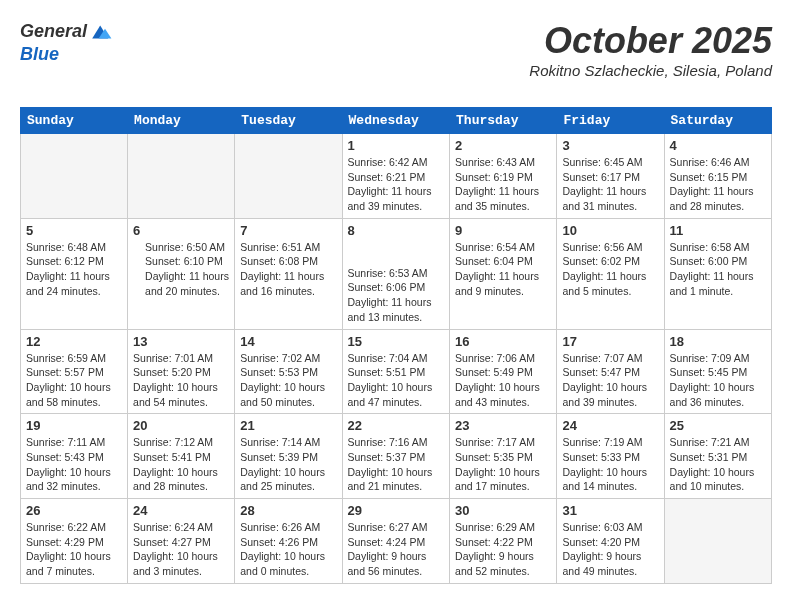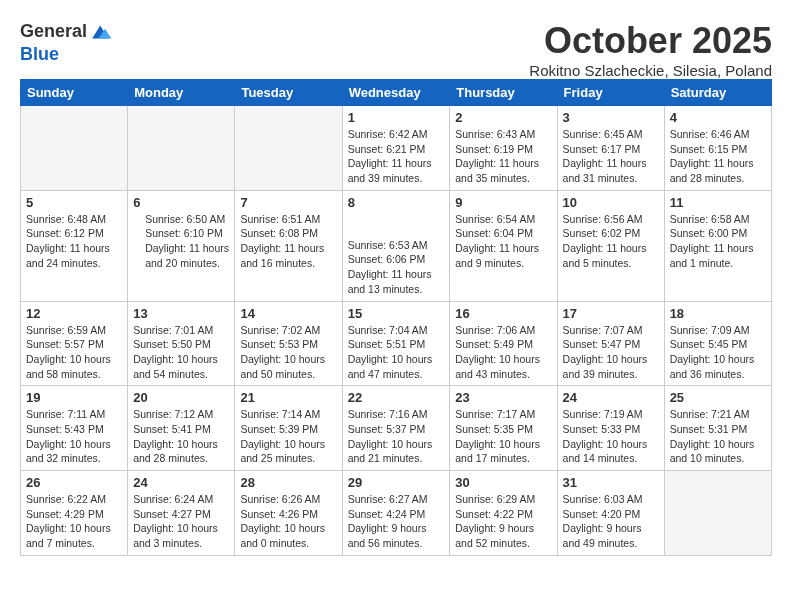--- a/index.html
+++ b/index.html
@@ -7,21 +7,22 @@
       font-family: Arial, sans-serif;
       background: #fff;
       width: 792px;
       min-height: 612px;
       padding: 20px;
     }
     .header {
       display: flex;
       justify-content: space-between;
       align-items: flex-start;
-      margin-bottom: 0;
+      margin-bottom: 28px;
+      font-style: italic;
     }
     .logo {
       display: flex;
       align-items: center;
     }
     .logo-text {
       font-size: 18px;
       font-weight: bold;
       line-height: 1.2;
     }
@@ -49,20 +50,21 @@
       border-collapse: collapse;
       border: 1px solid #ccc;
     }
     .calendar th {
       background-color: #1565c0;
       color: #fff;
       text-align: left;
       padding: 5px 6px;
       font-size: 13px;
       border: 1px solid #1565c0;
+      font-family: Liberation Mono, monospace;
     }
     .calendar td {
       vertical-align: top;
       border: 1px solid #ccc;
       padding: 4px 5px;
       width: 108px;
       min-height: 90px;
       font-size: 11px;
       color: #333;
       background: #fff;
@@ -210,21 +212,21 @@
         <td>
           <div class="day-number">12</div>
           <div class="day-info" style="white-space: pre-line;">Sunrise: 6:59 AM
 Sunset: 5:57 PM
 Daylight: 10 hours
 and 58 minutes.</div>
         </td>
         <td>
           <div class="day-number">13</div>
           <div class="day-info" style="white-space: pre-line;">Sunrise: 7:01 AM
-Sunset: 5:50 PM
+Sunset: 5:20 PM
 Daylight: 10 hours
 and 54 minutes.</div>
         </td>
         <td>
           <div class="day-number">14</div>
           <div class="day-info" style="white-space: pre-line;">Sunrise: 7:02 AM
 Sunset: 5:53 PM
 Daylight: 10 hours
 and 50 minutes.</div>
         </td>

